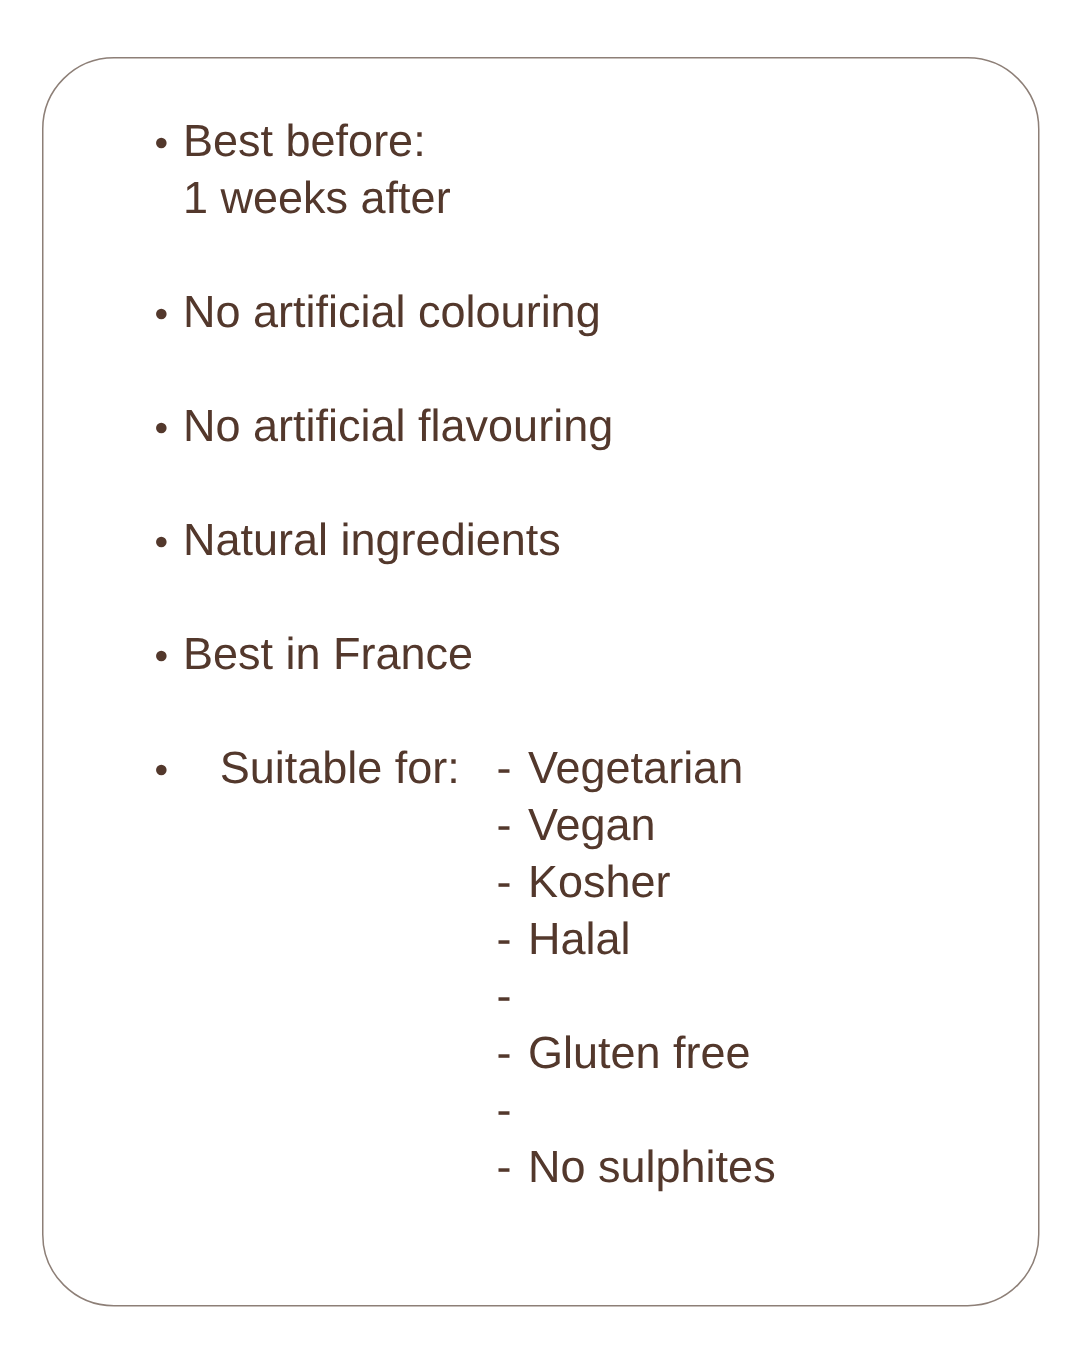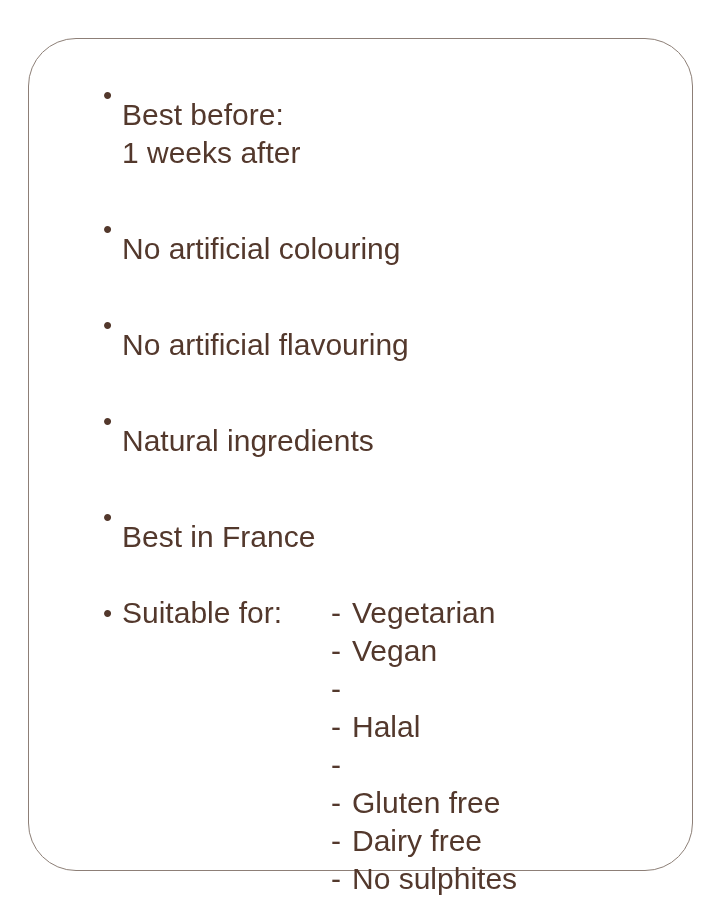--- a/index.html
+++ b/index.html
@@ -34,24 +34,25 @@
   .bullet-item {
     display: flex;
     align-items: flex-start;
     margin-bottom: 38px;
   }
   .marker {
     flex: 0 0 19px;
     width: 19px;
     font-size: 26px;
   }
-  .lines { flex: 1; margin-top: 20px; }
+  .lines { flex: 1; }
   .suitable-label {
     flex: 0 0 209px;
     width: 209px;
+    text-align: center;
   }
   .options { flex: 1; }
   .option-row { display: flex; }
   .dash {
     flex: 0 0 auto;
     margin-right: 11px;
   }
 </style>
 </head>
 <body>
@@ -102,35 +103,35 @@
         <div class="option-row">
           <span class="dash">-</span>
           <span>Vegetarian</span>
         </div>
         <div class="option-row">
           <span class="dash">-</span>
           <span>Vegan</span>
         </div>
         <div class="option-row">
           <span class="dash">-</span>
+          <span>Kosher</span>
         </div>
         <div class="option-row">
           <span class="dash">-</span>
           <span>Halal</span>
         </div>
         <div class="option-row">
           <span class="dash">-</span>
         </div>
         <div class="option-row">
           <span class="dash">-</span>
           <span>Gluten free</span>
         </div>
         <div class="option-row">
           <span class="dash">-</span>
-          <span>Dairy free</span>
         </div>
         <div class="option-row">
           <span class="dash">-</span>
           <span>No sulphites</span>
         </div>
       </div>
     </div>
 
   </div>
 </div>

